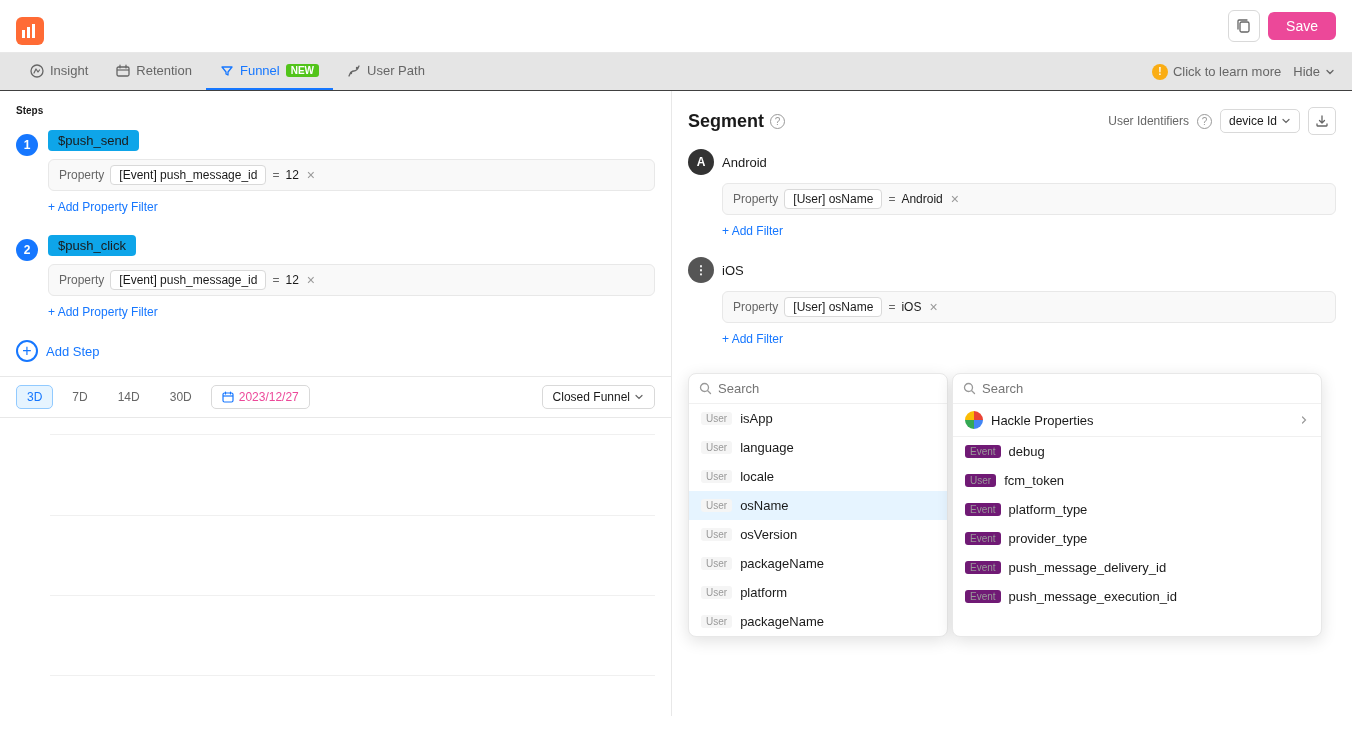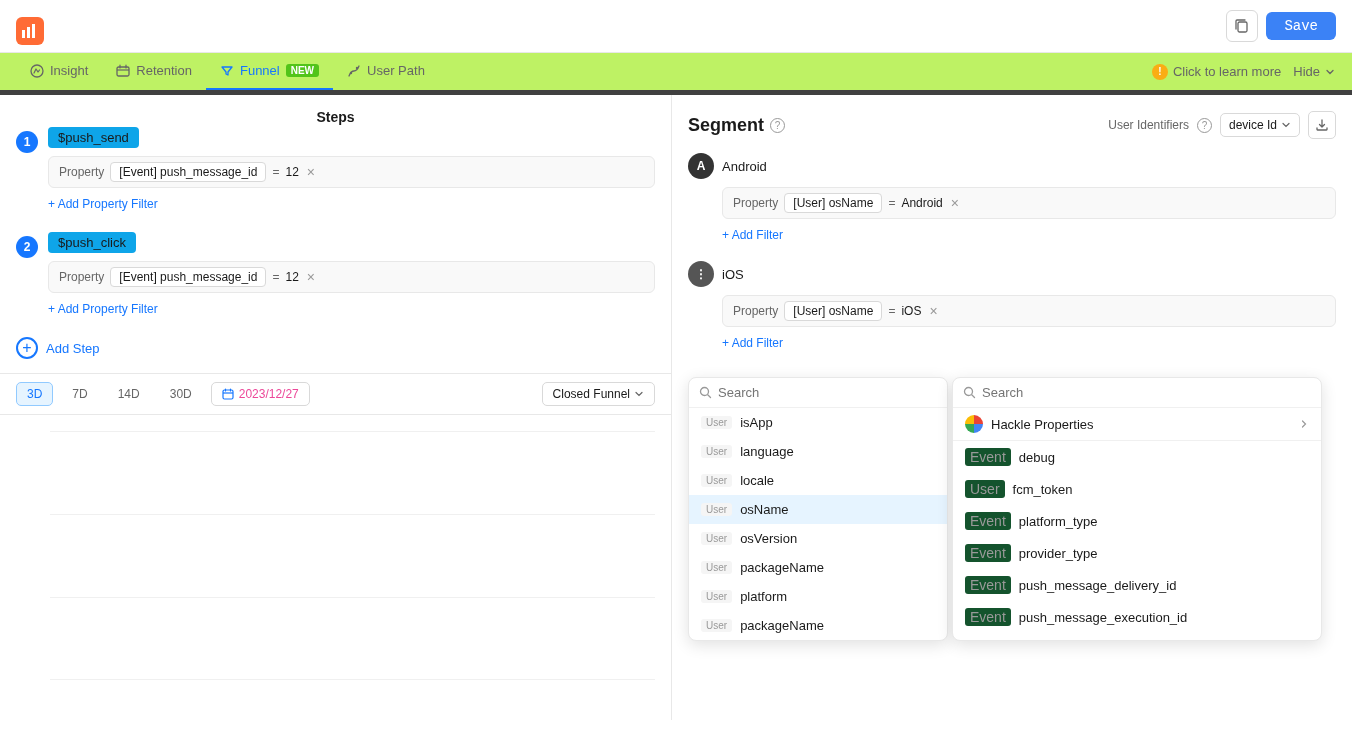--- a/index.html
+++ b/index.html
@@ -1,34 +1,34 @@
 <!DOCTYPE html>
 <html><head>
   <meta charset="utf-8">
   <style>
     * { box-sizing: border-box; margin: 0; padding: 0; }
     body { font-family: -apple-system, BlinkMacSystemFont, 'Segoe UI', sans-serif; font-size: 13px; color: #1a1a1a; background: #fff; height: 734px; overflow: hidden; }
     .logo { width: 28px; height: 28px; background: #ff6b35; border-radius: 6px; display: flex; align-items: center; justify-content: center; margin-right: 10px; flex-shrink: 0; }
     .logo svg { width: 18px; height: 18px; }
     .header-title-area { flex: 1; }
     .btn-icon { width: 32px; height: 32px; border: 1px solid #d9d9d9; border-radius: 6px; background: #fff; display: flex; align-items: center; justify-content: center; cursor: pointer; }
-    .btn-save { background: #3b82f6; color: #fff; border: none; border-radius: 6px; padding: 6px 18px; font-size: 14px; font-weight: 500; cursor: pointer; font-family: Liberation Mono, monospace; }
-
-    
-    .nav-bar { display: flex; align-items: center; border-bottom: 5px solid #404040; padding: 0 16px; background: #bef264; }
+    .btn-save { background: #ec4899; color: #fff; border: none; border-radius: 6px; padding: 6px 18px; font-size: 14px; font-weight: 500; cursor: pointer; }
+
+    
+    .nav-bar { display: flex; align-items: center; border-bottom: 1px solid #404040; padding: 0 16px; background: #e5e5e5; }
     .nav-tab { display: flex; align-items: center; gap: 6px; padding: 10px 14px; font-size: 13px; color: #666; cursor: pointer; border-bottom: 2px solid transparent; white-space: nowrap; }
     .nav-tab.active { color: #1677ff; border-bottom: 2px solid #1677ff; font-weight: 500; }
     .nav-tab .badge { background: #52c41a; color: #fff; font-size: 10px; padding: 1px 5px; border-radius: 3px; font-weight: 600; }
     .nav-right { margin-left: auto; display: flex; align-items: center; gap: 12px; }
     .learn-more { display: flex; align-items: center; gap: 5px; color: #666; font-size: 13px; cursor: pointer; }
     .hide-btn { display: flex; align-items: center; gap: 4px; color: #666; font-size: 13px; cursor: pointer; }
 
     
     .main { display: flex; height: calc(734px - 108px); }
-    .panel-title { font-size: 14px; font-weight: 600; margin-bottom: 2px; text-align: center; }
+    .panel-title { font-size: 10px; font-weight: 600; margin-bottom: 14px; }
 
     
     .step-item { display: flex; align-items: flex-start; gap: 10px; margin-bottom: 18px; }
     .step-number { width: 22px; height: 22px; background: #1677ff; border-radius: 50%; color: #fff; font-size: 12px; font-weight: 600; display: flex; align-items: center; justify-content: center; flex-shrink: 0; margin-top: 4px; }
     .step-content { flex: 1; }
     .step-name { display: inline-block; background: #0ea5e9; border-radius: 4px; padding: 3px 10px; font-size: 13px; font-weight: 500; margin-bottom: 8px; }
     .property-row { display: flex; align-items: center; gap: 6px; background: #f9f9f9; border: 1px solid #e8e8e8; border-radius: 6px; padding: 5px 10px; margin-bottom: 6px; }
     .prop-label { color: #666; font-size: 12px; }
     .prop-value { font-size: 12px; background: #fff; border: 1px solid #d9d9d9; border-radius: 4px; padding: 2px 8px; }
     .prop-eq { color: #666; font-size: 12px; }
@@ -53,21 +53,21 @@
     .segment-group { margin-bottom: 16px; }
     .segment-group-header { display: flex; align-items: center; gap: 8px; margin-bottom: 8px; }
     .group-avatar { width: 26px; height: 26px; background: #333; color: #fff; border-radius: 50%; display: flex; align-items: center; justify-content: center; font-size: 12px; font-weight: 600; }
     .group-name { font-size: 13px; font-weight: 500; }
     .segment-prop-row { display: flex; align-items: center; gap: 6px; background: #f9f9f9; border: 1px solid #e8e8e8; border-radius: 6px; padding: 5px 10px; margin-left: 34px; margin-bottom: 6px; }
     .seg-add-filter { display: flex; align-items: center; gap: 4px; color: #1677ff; font-size: 12px; cursor: pointer; margin-left: 34px; padding: 3px 0; margin-bottom: 6px; }
     .dropdown-item { display: flex; align-items: center; gap: 8px; padding: 7px 12px; cursor: pointer; font-size: 13px; }
     .dropdown-item:hover, .dropdown-item.selected { background: #e6f4ff; }
     .dropdown-item .tag { font-size: 10px; color: #999; background: #f5f5f5; padding: 1px 5px; border-radius: 3px; flex-shrink: 0; }
     .dropdown-right-item { display: flex; align-items: center; gap: 8px; padding: 7px 12px; cursor: pointer; font-size: 13px; }
-    .dropdown-right-item .tag { font-size: 14px; color: #999; background: #14532d; padding: 1px 5px; border-radius: 3px; }
+    .dropdown-right-item .tag { font-size: 10px; color: #999; background: #701a75; padding: 1px 5px; border-radius: 3px; }
 
     
     .left-panel { width: 672px; display: flex; flex-direction: column; border-right: 1px solid #e8e8e8; }
     .steps-area { flex: 0 0 auto; padding: 16px; border-bottom: 1px solid #e8e8e8; }
     .period-area { display: flex; align-items: center; gap: 8px; padding: 8px 16px; border-bottom: 1px solid #e8e8e8; }
     .chart-wrapper { flex: 1; padding: 16px; position: relative; }
     .funnel-select { margin-left: auto; display: flex; align-items: center; gap: 4px; border: 1px solid #d9d9d9; border-radius: 5px; padding: 4px 10px; font-size: 12px; cursor: pointer; }
 
     .info-icon { width: 16px; height: 16px; border-radius: 50%; background: #faad14; color: #fff; display: flex; align-items: center; justify-content: center; font-size: 10px; font-weight: 700; cursor: pointer; }
     .help-icon { width: 15px; height: 15px; border-radius: 50%; border: 1px solid #999; color: #999; display: flex; align-items: center; justify-content: center; font-size: 10px; cursor: pointer; }

